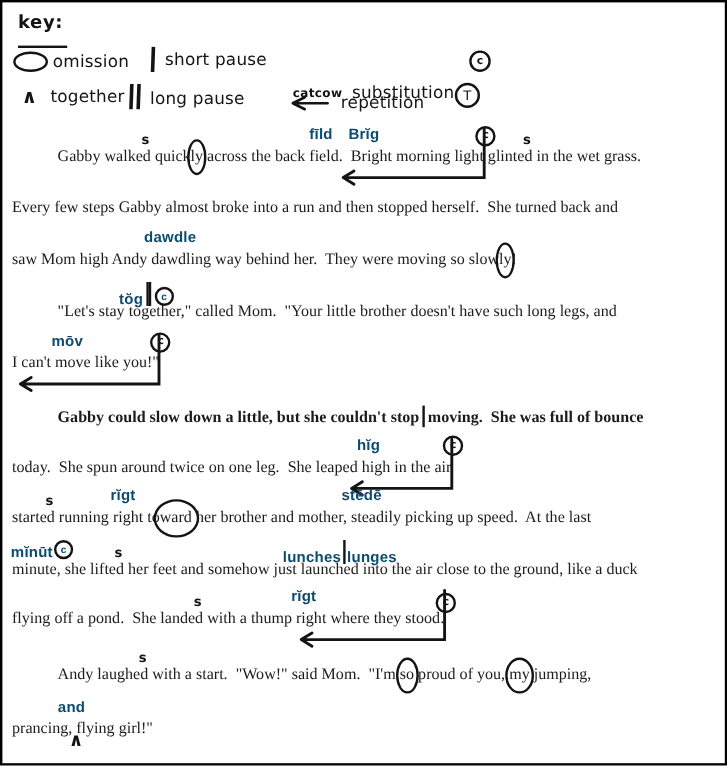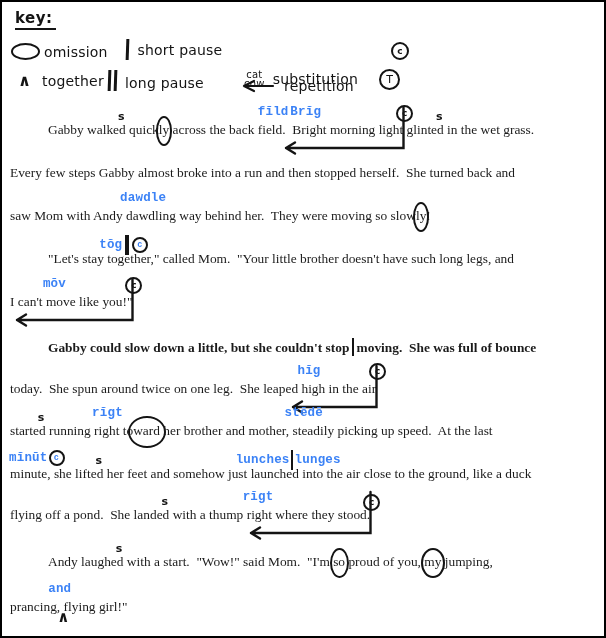--- a/index.html
+++ b/index.html
@@ -11,53 +11,53 @@
     box-sizing:border-box;
     overflow:hidden;
     font-family:"Liberation Serif",serif;
     color:#1b1b1b;
   }
   .hand{font-family:"DejaVu Sans",sans-serif;color:#141414;}
   
   .key-title{
     position:absolute;left:13px;top:7px;
     font-size:15px;font-weight:bold;letter-spacing:.5px;
-    border-bottom:2px solid #141414;padding:0 3px 1px 0;
+    border-bottom:2px solid #141414;padding:0 3px 11px 0;
   }
   .key-item{position:absolute;display:flex;align-items:center;white-space:pre;}
   .klabel{font-size:14px;letter-spacing:.2px;}
   .oval{display:inline-block;width:25px;height:13px;border:2.5px solid #141414;border-radius:50%;}
   .pbar{display:inline-block;width:2.5px;height:21px;background:#141414;transform:rotate(2deg);}
   .dpause{display:inline-flex;gap:3px;}
   .sc-circle{
     display:inline-flex;align-items:center;justify-content:center;
     width:14px;height:14px;border:2px solid #141414;border-radius:50%;
     font-family:"DejaVu Sans",sans-serif;font-size:9px;font-weight:bold;color:#141414;line-height:1;
   }
   .t-circle{
     display:inline-flex;align-items:center;justify-content:center;
     width:17px;height:17px;border:2px solid #141414;border-radius:50%;
     font-family:"DejaVu Sans",sans-serif;font-size:11px;color:#141414;line-height:1;
   }
   .caret-glyph{font-size:16px;font-weight:bold;line-height:1;}
-  .subst-ex{display:flex;flex-direction:column;align-items:center;font-size:10px;line-height:9px;font-weight:normal;letter-spacing:.3px;}
+  .subst-ex{display:flex;align-items:flex-start;font-size:10px;line-height:9px;font-weight:bold;letter-spacing:.3px;}
   
   .pline{
     position:absolute;height:17px;line-height:17px;
     font-size:13.4px;white-space:pre;
   }
   .seg{position:relative;white-space:pre;}
   .smark{
     position:absolute;top:-11px;left:38%;
     font-family:"DejaVu Sans",sans-serif;font-size:11px;font-weight:bold;color:#141414;line-height:1;
   }
   .hw{
     position:absolute;top:-16px;
-    display:inline-flex;align-items:center;
-    font-family:Liberation Mono, monospace;font-size:12.5px;font-weight:bold;color:#3b82f6;
+    display:inline-flex;align-items:flex-end;
+    font-family:Liberation Sans, sans-serif;font-size:12.5px;font-weight:bold;color:#0c4a6e;
     line-height:1;white-space:pre;letter-spacing:.2px;
   }
   .circ{position:absolute;border:2px solid #141414;border-radius:50%;pointer-events:none;}
   .scm{
     position:absolute;
     display:inline-flex;align-items:center;justify-content:center;
     width:13px;height:13px;border:2px solid #141414;border-radius:50%;
     font-family:"DejaVu Sans",sans-serif;font-size:9px;font-weight:bold;color:#141414;line-height:1;
     background:#fff;
   }
@@ -123,21 +123,21 @@
     <div class="key-item" style="left:377px;top:67px;gap:7px;">
       <span class="t-circle">T</span>
     </div>
   </div>
 
   <div id="passage">
       <div class="pline" style="left: 46px; top: 119px;"><span class="seg">Gabby walk</span><span class="seg">ed<span class="smark hand">s</span></span><span class="seg"> quick</span><span class="seg">ly<span class="circ" style="inset: -6px -3px -9px;"></span></span><span class="seg"> across the back </span><span class="seg">field.<span class="hw" style="left: 0px;"><span>fīld</span></span></span><span class="seg">  </span><span class="seg">Bright<span class="hw" style="left: -2px;"><span>Brĭg</span></span></span><span class="seg"> morning light</span><span class="seg"><span class="scm" style="top: -17px; left: -7px;">c</span><svg width="126" height="46" style="position: absolute; right: -2px; top: -15px; overflow: visible; pointer-events: none;">
             <path d="M 124.5 0 L 124.5 41 L 7 41 M 7 41 L 16 35.5 M 7 41 L 16 46.5" fill="none" stroke="#141414" stroke-width="2.4" stroke-linecap="round"></path>
           </svg></span><span class="seg"> glint</span><span class="seg">ed<span class="smark hand">s</span></span><span class="seg"> in the wet grass.</span></div>
       <div class="pline" style="left: 8px; top: 162px;"><span class="seg">Every few steps Gabby almost broke into a run and then stopped herself.  She turned back and</span></div>
-      <div class="pline" style="left: 8px; top: 205px;"><span class="seg">saw Mom with Andy </span><span class="seg">dawdling<span class="hw" style="left: -6px;"><span>dawdle</span></span></span><span class="seg"> way behind her.  They were moving so slow</span><span class="seg">ly<span class="circ" style="inset: -6px -3px -9px;"></span></span><span class="seg">!</span></div>
+      <div class="pline" style="left: 8px; top: 205px;"><span class="seg">saw Mom high Andy </span><span class="seg">dawdling<span class="hw" style="left: -6px;"><span>dawdle</span></span></span><span class="seg"> way behind her.  They were moving so slow</span><span class="seg">ly<span class="circ" style="inset: -6px -3px -9px;"></span></span><span class="seg">!</span></div>
       <div class="pline" style="left: 46px; top: 248px;"><span class="seg">"Let's stay </span><span class="seg">together,"<span class="hw" style="left: -8px;"><span>tŏg</span><span style="display: inline-flex; margin-left: 1px;"><span class="ibar2"></span><span class="ibar2" style="margin-left: -1px;"></span></span><span class="scm-in">c</span></span></span><span class="seg"> called Mom.  "Your little brother doesn't have such long legs, and</span></div>
       <div class="pline" style="left: 8px; top: 291px;"><span class="seg">I can't </span><span class="seg">move<span class="hw" style="left: -3px;"><span>mōv</span></span></span><span class="seg"> like you!"</span><span class="seg"><span class="scm" style="top: -17px; left: -7px;">c</span><svg width="124" height="46" style="position: absolute; right: -2px; top: -15px; overflow: visible; pointer-events: none;">
             <path d="M 122.5 0 L 122.5 41 L 7 41 M 7 41 L 16 35.5 M 7 41 L 16 46.5" fill="none" stroke="#141414" stroke-width="2.4" stroke-linecap="round"></path>
           </svg></span></div>
       <div class="pline" style="left: 46px; top: 336px; font-weight: bold;"><span class="seg">Gabby could slow down a little, but she couldn't stop</span><span class="ibar"></span><span class="seg">moving.  She was full of bounce</span></div>
       <div class="pline" style="left: 8px; top: 378px;"><span class="seg">today.  She spun around twice on one leg.  She leaped </span><span class="seg">high<span class="hw" style="left: -4px;"><span>hĭg</span></span></span><span class="seg"> in the air</span><span class="seg"><span class="scm" style="top: -18px; left: -7px;">c</span><svg width="92" height="46" style="position: absolute; right: -2px; top: -15px; overflow: visible; pointer-events: none;">
             <path d="M 90.5 0 L 90.5 41 L 7 41 M 7 41 L 16 35.5 M 7 41 L 16 46.5" fill="none" stroke="#141414" stroke-width="2.4" stroke-linecap="round"></path>
           </svg></span></div>
       <div class="pline" style="left: 8px; top: 420px;"><span class="seg">start</span><span class="seg">ed<span class="smark hand">s</span></span><span class="seg"> running </span><span class="seg">right<span class="hw" style="left: -2px;"><span>rĭgt</span></span></span><span class="seg"> to</span><span class="seg">ward<span class="circ" style="inset: -7px -6px -10px -5px;"></span></span><span class="seg"> her brother and mother, </span><span class="seg">steadily<span class="hw" style="left: -8px;"><span>stēdē</span></span></span><span class="seg"> picking up speed.  At the last</span></div>
       <div class="pline" style="left: 8px; top: 463px;"><span class="seg">minute,<span class="hw" style="left: -1px;"><span>mĭnūt</span><span class="scm-in">c</span></span></span><span class="seg"> she lift</span><span class="seg">ed<span class="smark hand">s</span></span><span class="seg"> her feet and somehow just </span><span class="seg">launched<span class="hw" style="left: -15px;"><span>lunches</span><span class="ibar2"></span><span>lunges</span></span></span><span class="seg"> into the air close to the ground, like a duck</span></div>

